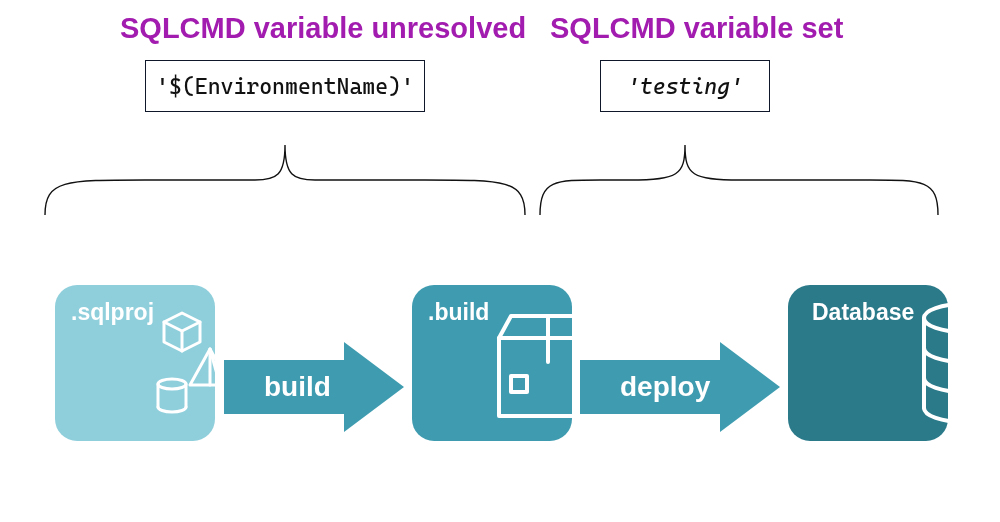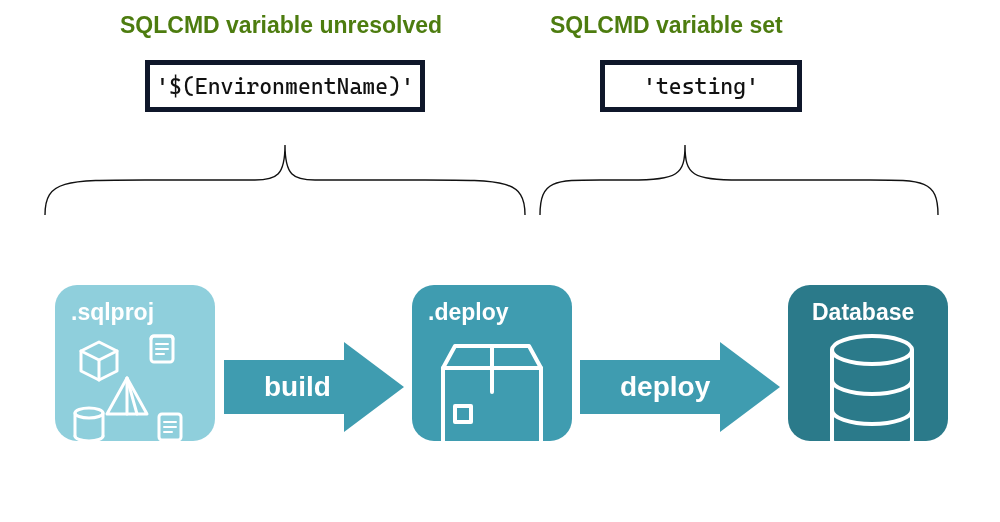--- a/index.html
+++ b/index.html
@@ -6,46 +6,46 @@
   body {
     width: 1000px;
     height: 522px;
     background: #ffffff;
     font-family: "Segoe UI", Arial, sans-serif;
     position: relative;
     overflow: hidden;
   }
   .heading {
     position: absolute;
-    font-size: 23px;
+    font-size: 29px;
     font-weight: 700;
-    color: #4d7c0f;
+    color: #a21caf;
   }
   .var-box {
     position: absolute;
-    border: 5px solid #0f172a;
+    border: 1px solid #0f172a;
     background: #fff;
     font-family: "Cascadia Mono", "Consolas", monospace;
     font-size: 22px;
     color: #111;
     display: flex;
     align-items: center;
     justify-content: center;
     padding: 10px 14px;
     height: 52px;
   }
   .card {
     position: absolute;
     width: 160px;
     height: 156px;
     border-radius: 22px;
     color: #fff;
     padding: 14px 16px;
     display: flex;
-    flex-direction: column;
+    flex-direction: row;
     align-items: center;
   }
   .card .title {
     align-self: flex-start;
     font-size: 23px;
     font-weight: 700;
     margin-bottom: 8px;
   }
   .card .icon-wrap {
     flex: 1;
@@ -79,21 +79,21 @@
 </style>
 </head>
 <body>
 
 <div class="heading" style="left:120px; top:12px;">SQLCMD variable unresolved</div>
 
 <div class="heading" style="left:550px; top:12px;">SQLCMD variable set</div>
 
 <div class="var-box" style="left:145px; top:60px; width:280px;">'$(EnvironmentName)'</div>
 
-<div class="var-box" style="left:600px; top:60px; width:202px;">'testing'</div>
+<div class="var-box" style="left:600px; top:60px; width:170px;font-style:italic;">'testing'</div>
 
 <svg class="brace" style="left:35px; top:135px;" width="500" height="90" viewBox="0 0 500 90">
   <path d="M 10 80
            C 10 45, 30 45, 110 45
            L 220 45
            C 242 45, 250 40, 250 10
            C 250 40, 258 45, 280 45
            L 390 45
            C 470 45, 490 45, 490 80"></path>
 </svg>
@@ -151,21 +151,21 @@
 </div>
 
 <div class="arrow-wrap" style="left:224px; top:342px;">
   <svg width="180" height="90" viewBox="0 0 180 90">
     <polygon points="0,18 120,18 120,0 180,45 120,90 120,72 0,72" fill="#3f9cb0"></polygon>
   </svg>
   <div class="arrow-label">build</div>
 </div>
 
 <div class="card" style="left:412px; top:285px; background:#3f9cb0;">
-  <div class="title">.deploy</div>
+  <div class="title">.build</div>
   <div class="icon-wrap">
     <svg width="118" height="118" viewBox="0 0 118 118" stroke="#fff" stroke-width="4" fill="none" stroke-linejoin="round" stroke-linecap="round">
 
       <rect x="10" y="34" width="98" height="78"></rect>
 
       <path d="M10 34 L22 12 L96 12 L108 34"></path>
       <path d="M59 12 L59 34"></path>
 
       <line x1="59" y1="34" x2="59" y2="58"></line>
 

